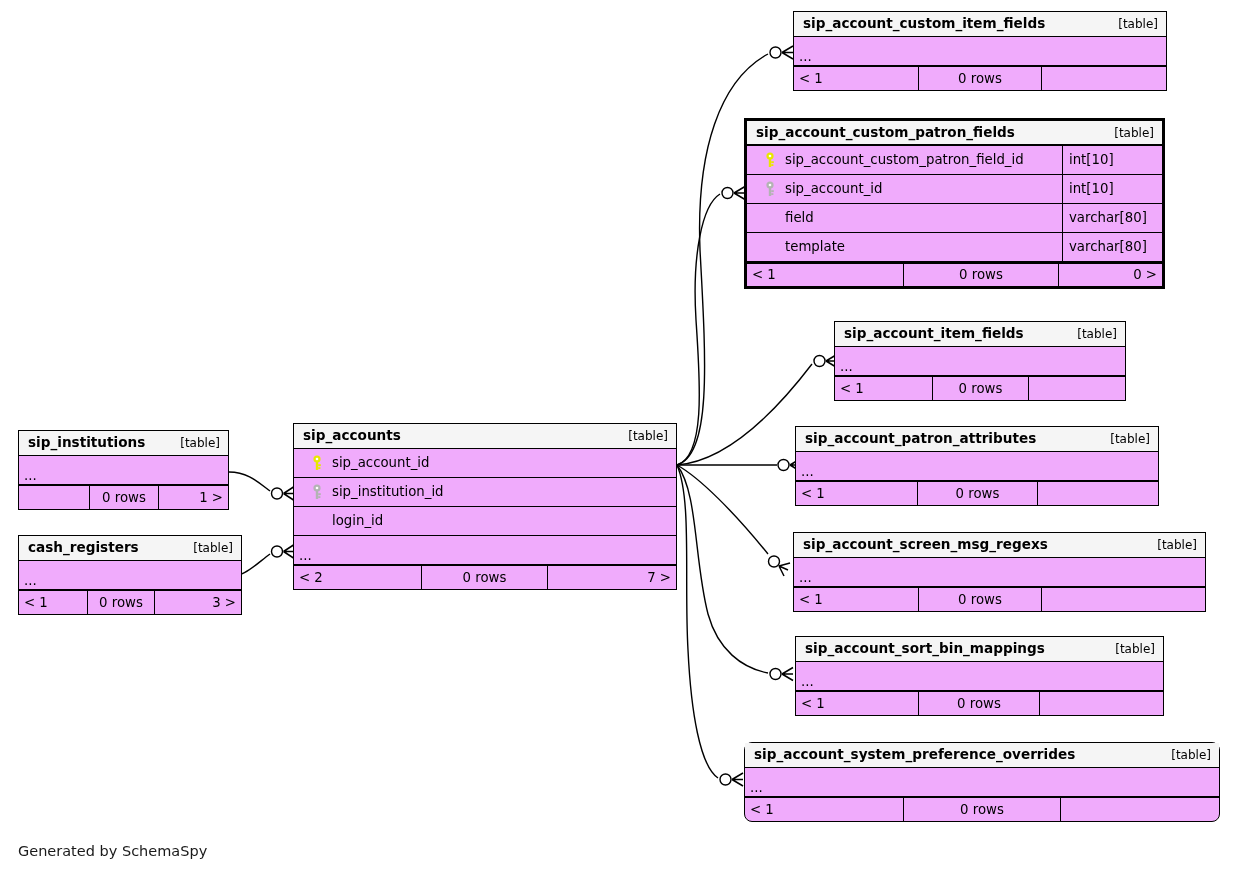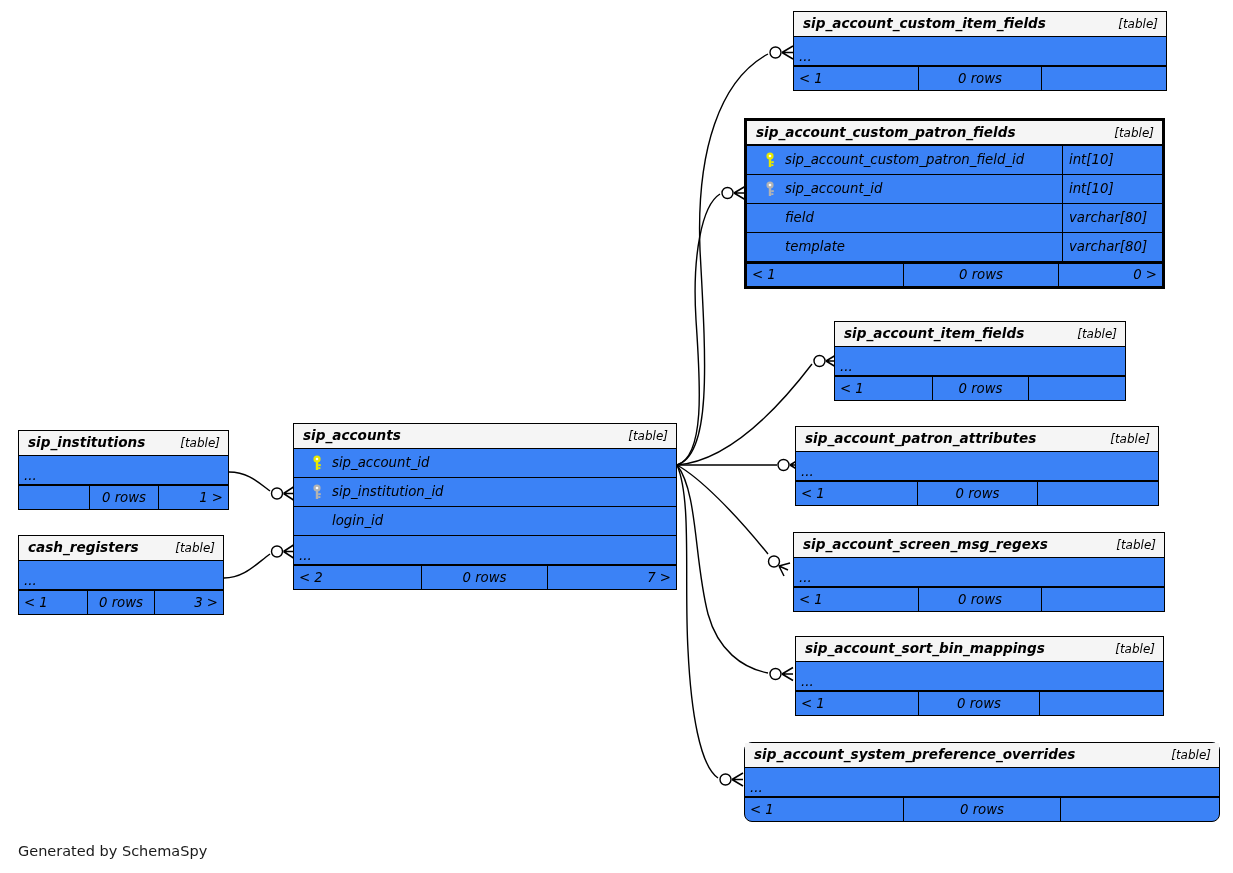--- a/index.html
+++ b/index.html
@@ -29,26 +29,25 @@
     left: 0; top: 0;
     width: 1233px;
     height: 873px;
     pointer-events: none;
   }
 
   
   .tbl {
     position: absolute;
     box-sizing: border-box;
-    background: #3b82f6;
+    background: #f0abfc;
     border: 1px solid #000000;
     font-size: 13.3px;
     line-height: 1;
     z-index: 5;
-    font-style: italic;
   }
   .tbl.focused {
     border: 3px solid #000000;
   }
 
   .tbl-head {
     display: flex;
     align-items: center;
     justify-content: space-between;
     background: #f5f5f5;
@@ -300,21 +299,21 @@
           <div class="col-name">
             <span>...</span>
           </div>
         </div>
         <div class="tbl-foot">
           <div class="foot-cell c-left" style="width: 121px;">&lt; 1</div>
           <div class="foot-cell c-mid" style="width: 121px;">0 rows</div>
           <div class="foot-cell c-right" style="flex: 1 1 auto;"></div>
         </div>
       </div>
-      <div class="tbl" style="left: 793px; top: 532px; width: 372px;">
+      <div class="tbl" style="left: 793px; top: 532px; width: 413px;">
         <div class="tbl-head">
           <span class="tbl-name">sip_account_screen_msg_regexs</span>
           <span class="tbl-kind">[table]</span>
         </div>
         <div class="col-row ellipsis">
           <div class="col-name">
             <span>...</span>
           </div>
         </div>
         <div class="tbl-foot">
@@ -414,21 +413,21 @@
           <div class="col-name">
             <span>...</span>
           </div>
         </div>
         <div class="tbl-foot">
           <div class="foot-cell c-left" style="width: 70px;"></div>
           <div class="foot-cell c-mid" style="width: 70px;">0 rows</div>
           <div class="foot-cell c-right" style="flex: 1 1 auto;">1 &gt;</div>
         </div>
       </div>
-      <div class="tbl" style="left: 18px; top: 535px; width: 206px;">
+      <div class="tbl" style="left: 18px; top: 535px; width: 224px;">
         <div class="tbl-head">
           <span class="tbl-name">cash_registers</span>
           <span class="tbl-kind">[table]</span>
         </div>
         <div class="col-row ellipsis">
           <div class="col-name">
             <span>...</span>
           </div>
         </div>
         <div class="tbl-foot">

